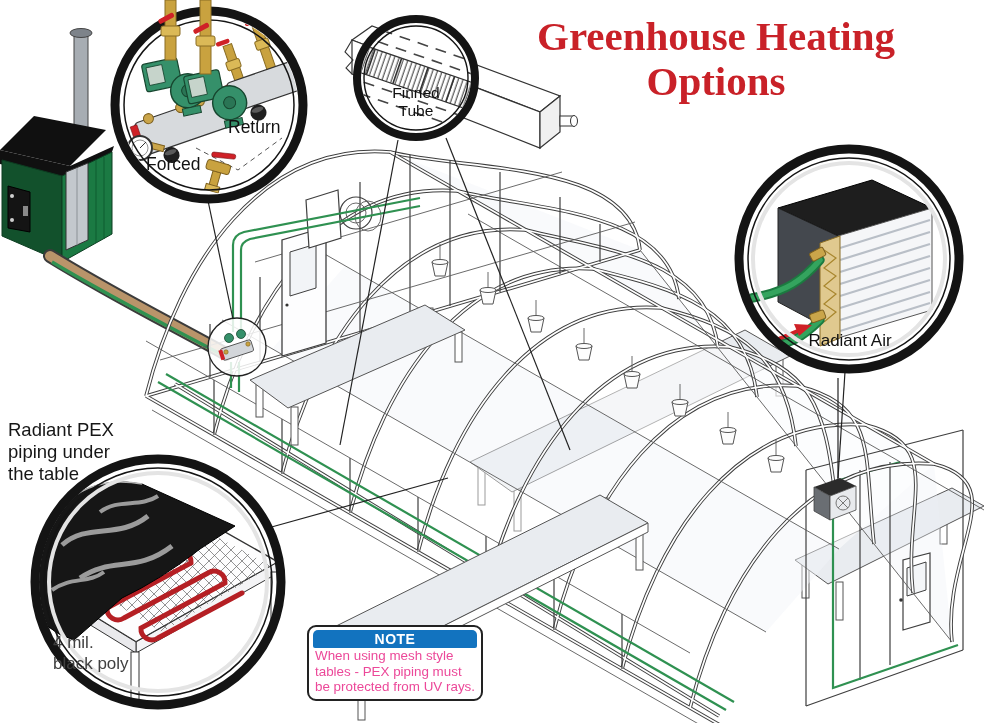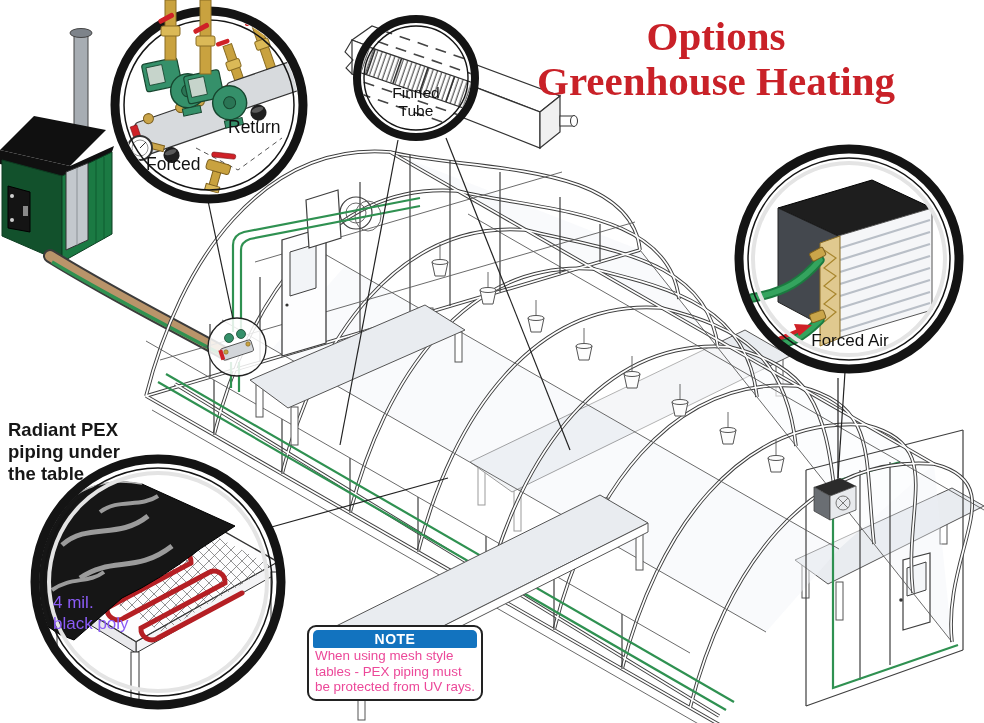--- a/index.html
+++ b/index.html
@@ -5,24 +5,24 @@
   html,body{margin:0;padding:0;background:#fff;}
   #stage{position:relative;width:984px;height:723px;background:#fff;overflow:hidden;
          font-family:"Liberation Sans",sans-serif;}
   #stage svg{position:absolute;left:0;top:0;}
   .lbl{position:absolute;color:#111;font-weight:normal;font-size:17px;line-height:1.15;}
   .prel{white-space:pre-line;}
   .ctr{text-align:center;}
   #title{position:absolute;left:492px;top:14px;width:448px;text-align:center;
          font-family:"Liberation Serif",serif;font-weight:bold;font-size:41px;
          line-height:1.1;color:#c92128;}
-  #radiant-label{position:absolute;left:8px;top:419px;font-size:18.5px;font-weight:bold;
+  #radiant-label{position:absolute;left:8px;top:419px;font-size:18.5px;font-weight:normal;
          line-height:1.2;color:#161616;}
-  #poly-label{position:absolute;left:53px;top:592px;font-size:17px;font-weight:normal;
-         line-height:1.25;color:#8b5cf6;}
+  #poly-label{position:absolute;left:53px;top:632px;font-size:17px;font-weight:normal;
+         line-height:1.25;color:#404040;}
   #note-box{position:absolute;left:307px;top:625px;width:176px;background:#fff;
          border:2px solid #222;border-radius:9px;box-sizing:border-box;}
   #note-header{margin:3px 4px 0 4px;background:#1273bf;color:#fff;text-align:center;
          font-weight:bold;font-size:14px;letter-spacing:.5px;border-radius:5px 5px 2px 2px;
          padding:1px 17px;}
   #note-body{padding:0 5px 4px 6px;font-size:13.4px;line-height:1.16;color:#ec4899;}
   
   .tubeO{stroke:#3e3e3e;stroke-width:3.6;fill:none;}
   .tubeI{stroke:#fff;stroke-width:1.7;fill:none;}
   .thin{stroke:#3f3f3f;stroke-width:1.2;fill:none;}
@@ -399,29 +399,29 @@
         <path d="M52,590 C72,576 88,584 104,572" stroke-width="4"></path>
       </g>
     </g>
     <circle cx="158" cy="582" r="123" fill="none" stroke="#141414" stroke-width="9"></circle>
     <circle cx="158" cy="582" r="114" fill="none" stroke="#141414" stroke-width="1.5"></circle>
     <circle cx="158" cy="582" r="109" fill="none" stroke="#e4e4e4" stroke-width="4"></circle>
   </g>
 </svg>
 
   <div id="title">
+    <div>Greenhouse Heating</div>
     <div>Options</div>
-    <div>Greenhouse Heating</div>
   </div>
 
   <div class="lbl" style="left:146px;top:154px;font-size:17.5px;">Forced</div>
   <div class="lbl" style="left:228px;top:117px;font-size:17.5px;text-align:center;">Return</div>
   <div class="lbl prel ctr" style="left:374px;top:84px;width:84px;font-size:15.5px;">Finned
 Tube</div>
-  <div class="lbl ctr" style="left:789px;top:331px;width:122px;font-size:17px;">Forced Air</div>
+  <div class="lbl ctr" style="left:789px;top:331px;width:122px;font-size:17px;">Radiant Air</div>
   <div id="radiant-label" class="prel">Radiant PEX
 piping under
 the table</div>
   <div id="poly-label" class="prel">4 mil.
 black poly</div>
 
   <div id="note-box">
     <div id="note-header">NOTE</div>
     <div id="note-body" class="prel">When using mesh style
 tables - PEX piping must

